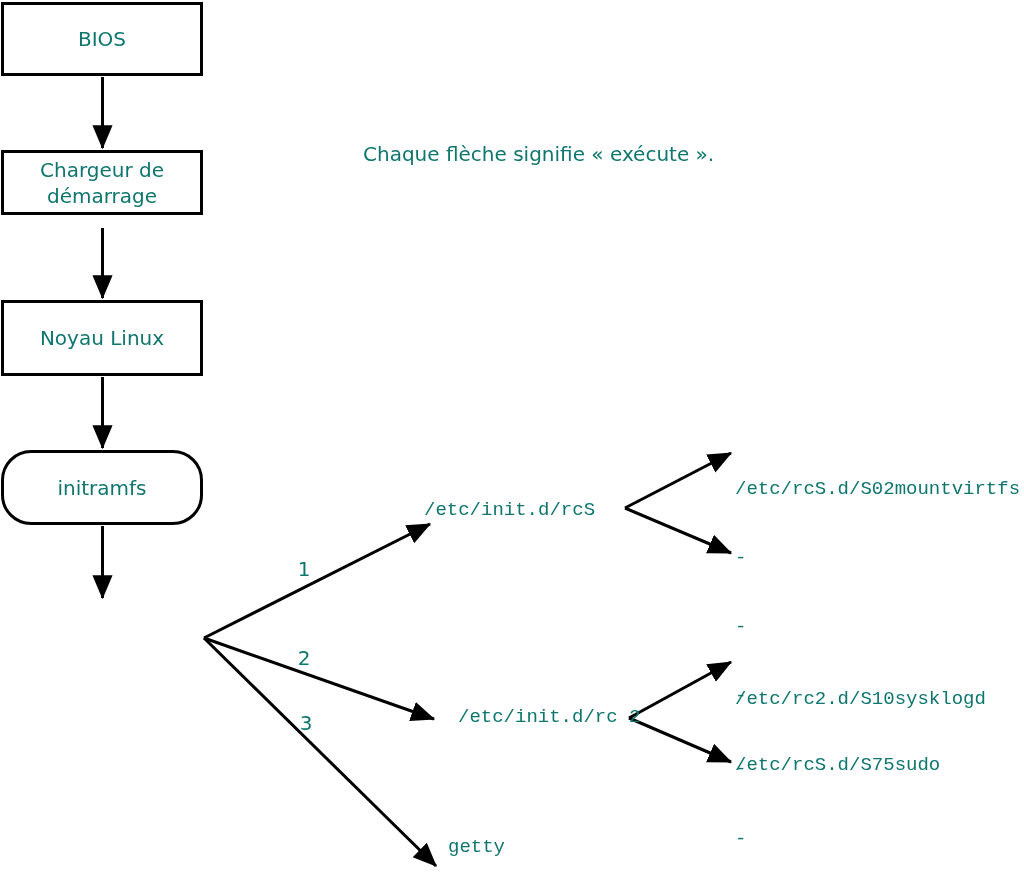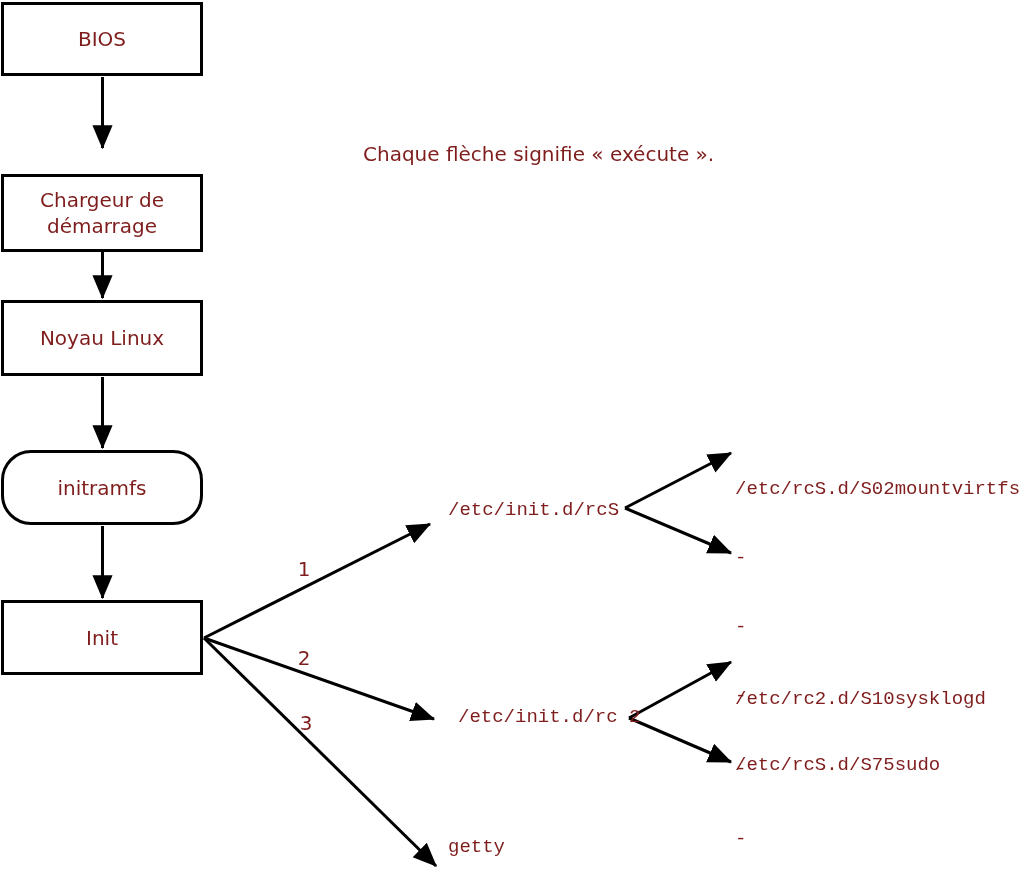--- a/index.html
+++ b/index.html
@@ -2,21 +2,21 @@
 <html><head>
 <meta charset="utf-8">
 <style>
   html, body { margin: 0; padding: 0; background: #ffffff; }
   #canvas {
     position: relative;
     width: 1024px;
     height: 875px;
     background: #ffffff;
     font-family: "DejaVu Sans", sans-serif;
-    color: #7f1d1d;
+    color: #0f766e;
     overflow: hidden;
   }
   #arrows {
     position: absolute;
     left: 0; top: 0;
     width: 1024px; height: 875px;
   }
   .node {
     position: absolute;
     left: 1px;
@@ -26,21 +26,21 @@
     border: 3px solid #000000;
     display: flex;
     flex-direction: column;
     align-items: center;
     justify-content: center;
     text-align: center;
     font-size: 20px;
     line-height: 26px;
   }
   .node-bios      { top: 2px;   height: 74px; }
-  .node-bootloader{ top: 150px; height: 78px; margin-top: 24px; }
+  .node-bootloader{ top: 150px; height: 65px; }
   .node-kernel    { top: 300px; height: 76px; text-align: center; }
   .node-initramfs { top: 450px; height: 75px; border-radius: 30px; }
   .node-init      { top: 600px; height: 75px; }
   .caption {
     position: absolute;
     left: 363px; top: 102px;
     font-size: 20px;
     line-height: 24px;
     white-space: pre;
     margin-top: 40px;
@@ -56,21 +56,21 @@
   .num-3 { left: 306px; top: 723px; }
   .mono {
     font-family: "Liberation Mono", monospace;
     font-size: 19px;
     white-space: pre;
   }
   .target {
     position: absolute;
     line-height: 24px;
   }
-  .target-rcs   { left: 448px; top: 498px; }
+  .target-rcs   { left: 424px; top: 498px; }
   .target-rc2   { left: 440px; top: 705px; margin-left: 18px; }
   .target-getty { left: 448px; top: 835px; }
   .script-block {
     position: absolute;
     left: 735px;
   }
   .script-block div { white-space: pre; }
   .block-rcs { top: 433px; }
   .block-rcs div { line-height: 25px; }
   .block-rc2 { top: 642px; }
@@ -112,23 +112,20 @@
   </div>
 
   <div class="node node-kernel">
     <span>Noyau Linux</span>
   </div>
 
   <div class="node node-initramfs">
     <span>initramfs</span>
   </div>
 
-  <div class="node node-init">
-    <span>Init</span>
-  </div>
 
   <div class="caption">Chaque flèche signifie « exécute ».</div>
 
   <div class="branch-num num-1">1</div>
   <div class="branch-num num-2">2</div>
   <div class="branch-num num-3">3</div>
 
   <div class="mono target target-rcs">/etc/init.d/rcS</div>
   <div class="mono target target-rc2">/etc/init.d/rc 2</div>
   <div class="mono target target-getty">getty</div>

